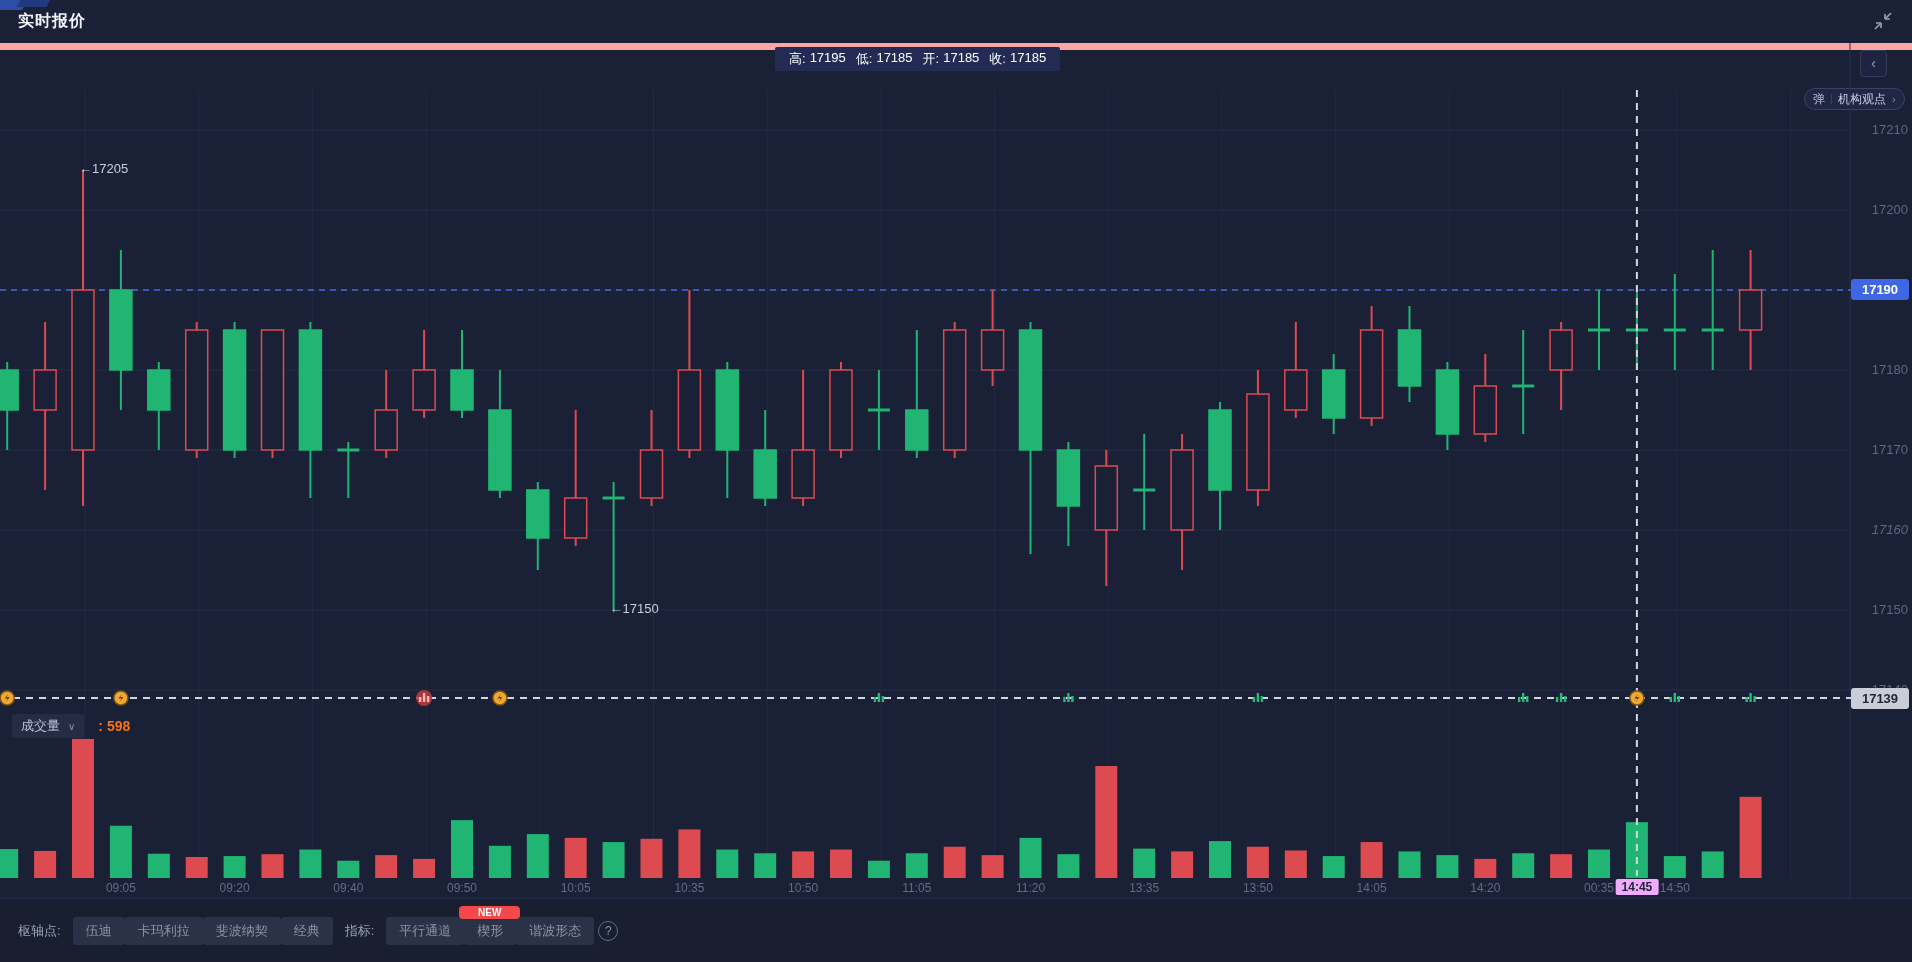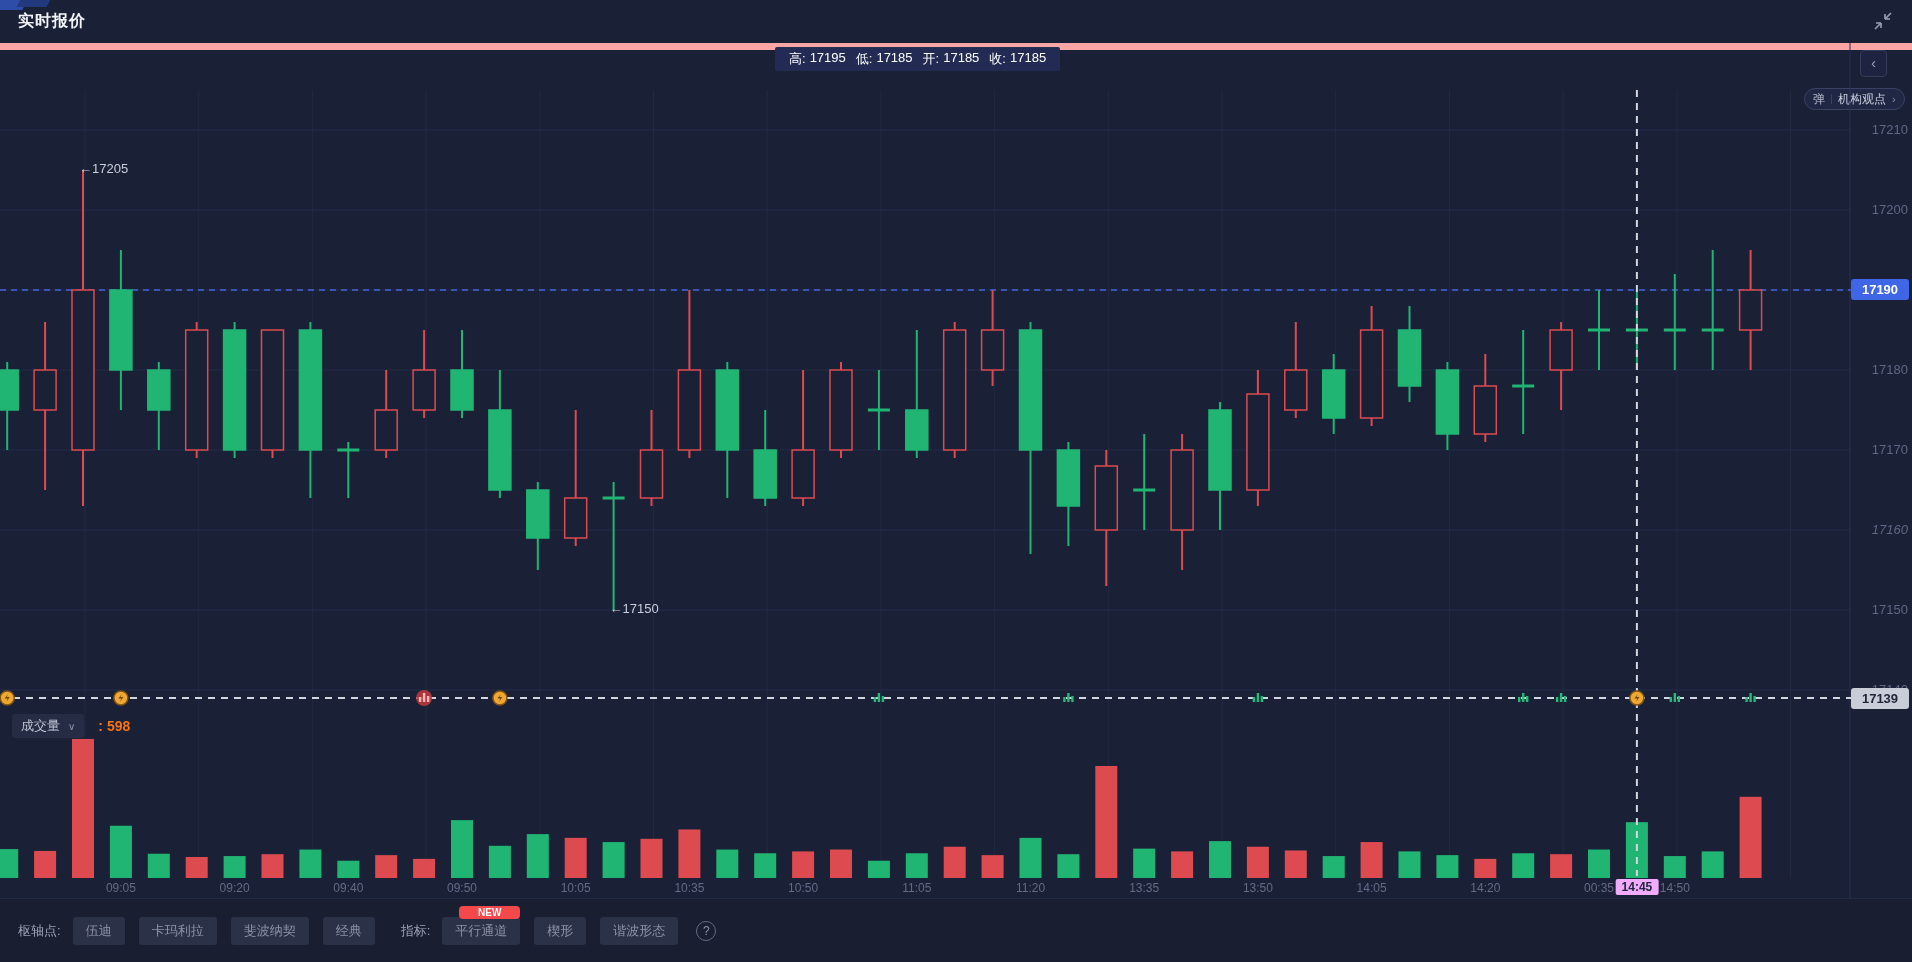--- a/index.html
+++ b/index.html
@@ -51,21 +51,21 @@
            background:linear-gradient(90deg,rgba(39,44,68,0.97) 0%,rgba(118,31,44,0.97) 100%);
            display:flex;align-items:center;padding:0 0 0 8px;box-sizing:border-box;}
   #tooltip .tt-time{font-size:13px;color:#98a0b2;margin-right:8px;}
   #tooltip .tt-l1{font-size:14px;color:#f2f4fa;line-height:18px;}
   #tooltip .tt-l2{font-size:14px;color:#ff4d4f;line-height:18px;}
   
   #toolbar{position:absolute;left:0;top:898px;width:1912px;height:64px;background:#191f31;border-top:1px solid #232a46;
            display:flex;align-items:center;padding-left:18px;box-sizing:border-box;}
   .tb-label{font-size:13px;color:#9ba1b5;margin-right:12px;white-space:nowrap;}
   .tb-btn{height:28px;background:#2b3147;border-radius:3px;color:#8d93a8;font-size:13px;line-height:28px;
-          padding:0 13px;margin-right:14px;cursor:pointer;white-space:nowrap;}
+          padding:0 13px;cursor:pointer;white-space:nowrap;}
   #ind-label{margin-left:12px;}
   #new-badge{position:absolute;left:459px;top:906px;background:#f4484a;color:#fff;font-size:10px;font-weight:bold;
              padding:1px 19px;border-radius:4px;}
   #help-btn{width:18px;height:18px;border:1.5px solid #626a86;border-radius:50%;color:#8d93a8;font-size:12px;
             line-height:18px;text-align:center;cursor:pointer;margin-left:4px;}
 </style>
 </head>
 <body>
 
 <div id="app">

